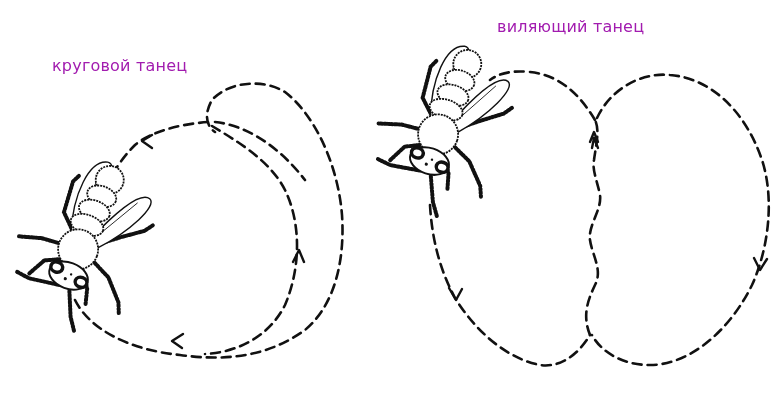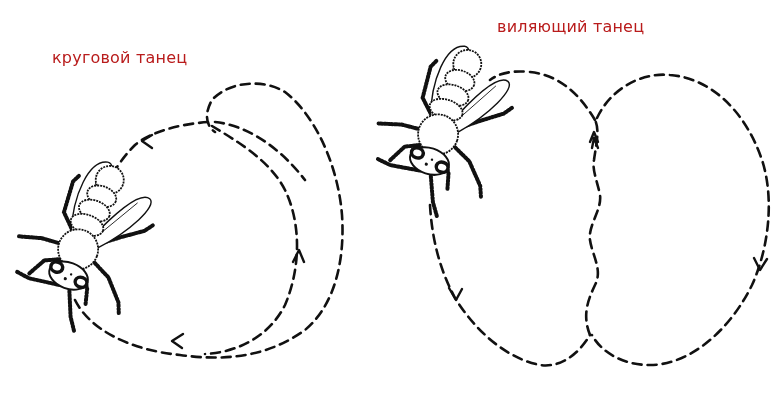--- a/index.html
+++ b/index.html
@@ -1,18 +1,18 @@
 <!DOCTYPE html>
 <html><head>
   <meta charset="utf-8">
   <style>
     html, body { margin: 0; padding: 0; background: #ffffff; }
     body { width: 780px; height: 410px; position: relative; overflow: hidden; font-family: "DejaVu Sans", sans-serif; }
-    .label { position: absolute; font-size: 16px; color: #b91c1c; letter-spacing: 0.2px; white-space: nowrap; }
-    #label-round { left: 52px; top: 48px; }
+    .label { position: absolute; font-size: 16px; color: #a21caf; letter-spacing: 0.2px; white-space: nowrap; }
+    #label-round { left: 52px; top: 56px; }
     #label-waggle { left: 497px; top: 17px; }
     svg.canvas { position: absolute; left: 0; top: 0; }
     .dash { fill: none; stroke: #111; stroke-width: 2.6; stroke-dasharray: 9 6; stroke-linecap: round; }
     .arrow { fill: none; stroke: #111; stroke-width: 2.4; stroke-linecap: round; stroke-linejoin: round; }
     .leg { fill: none; stroke: #111; stroke-width: 4; stroke-linecap: round; stroke-dasharray: 2 1.5; }
     .wing { fill: #fff; stroke: #111; stroke-width: 1.4; }
     .seg { fill: #fff; stroke: #111; stroke-width: 1.8; stroke-dasharray: 2 1; }
     .eye { fill: #fff; stroke: #111; stroke-width: 3.5; }
   </style>
 </head>

